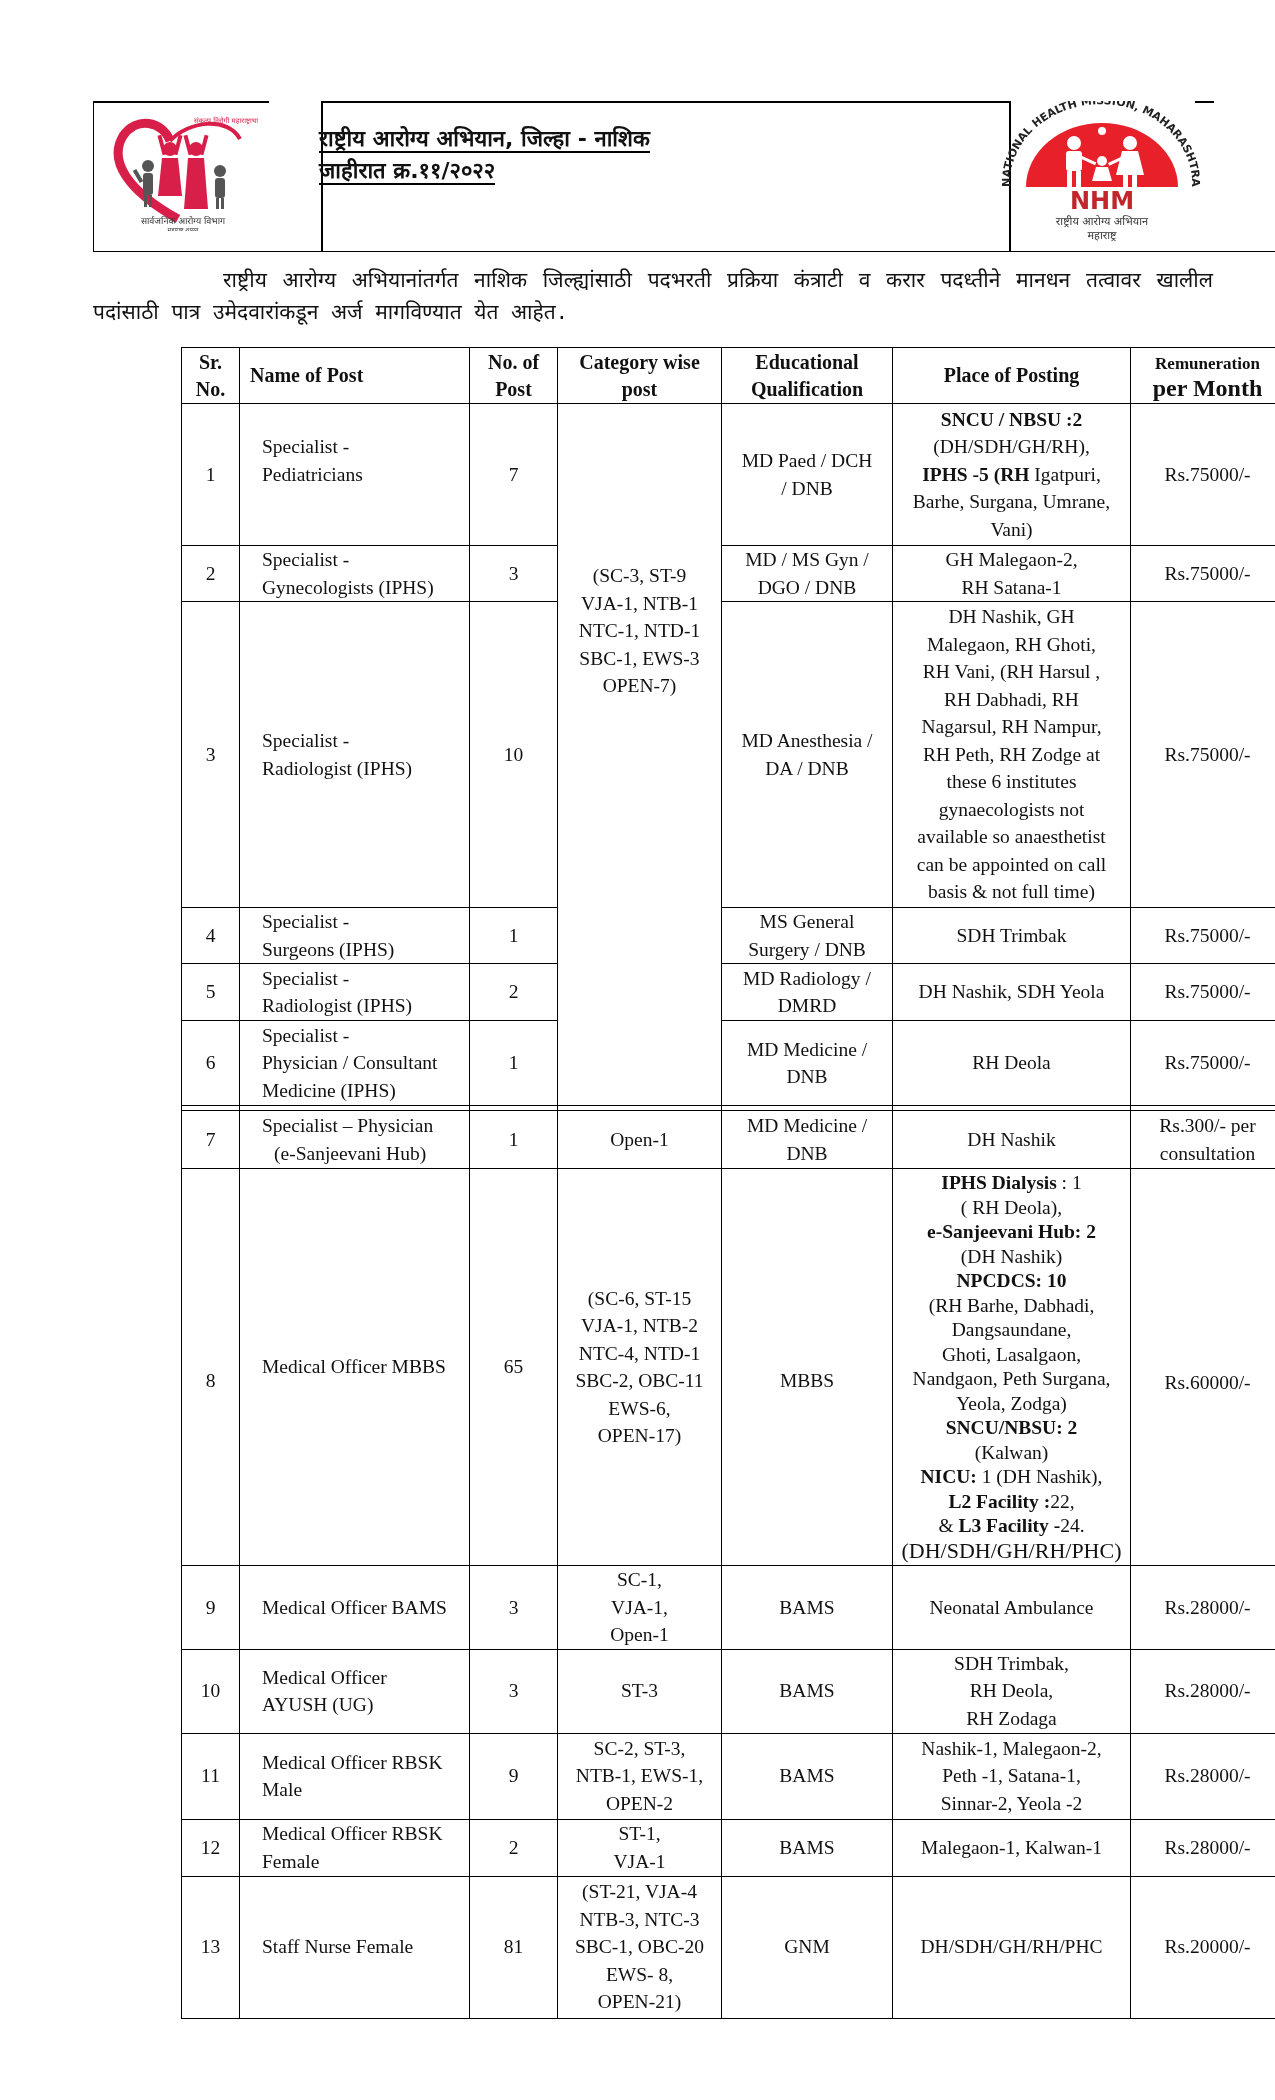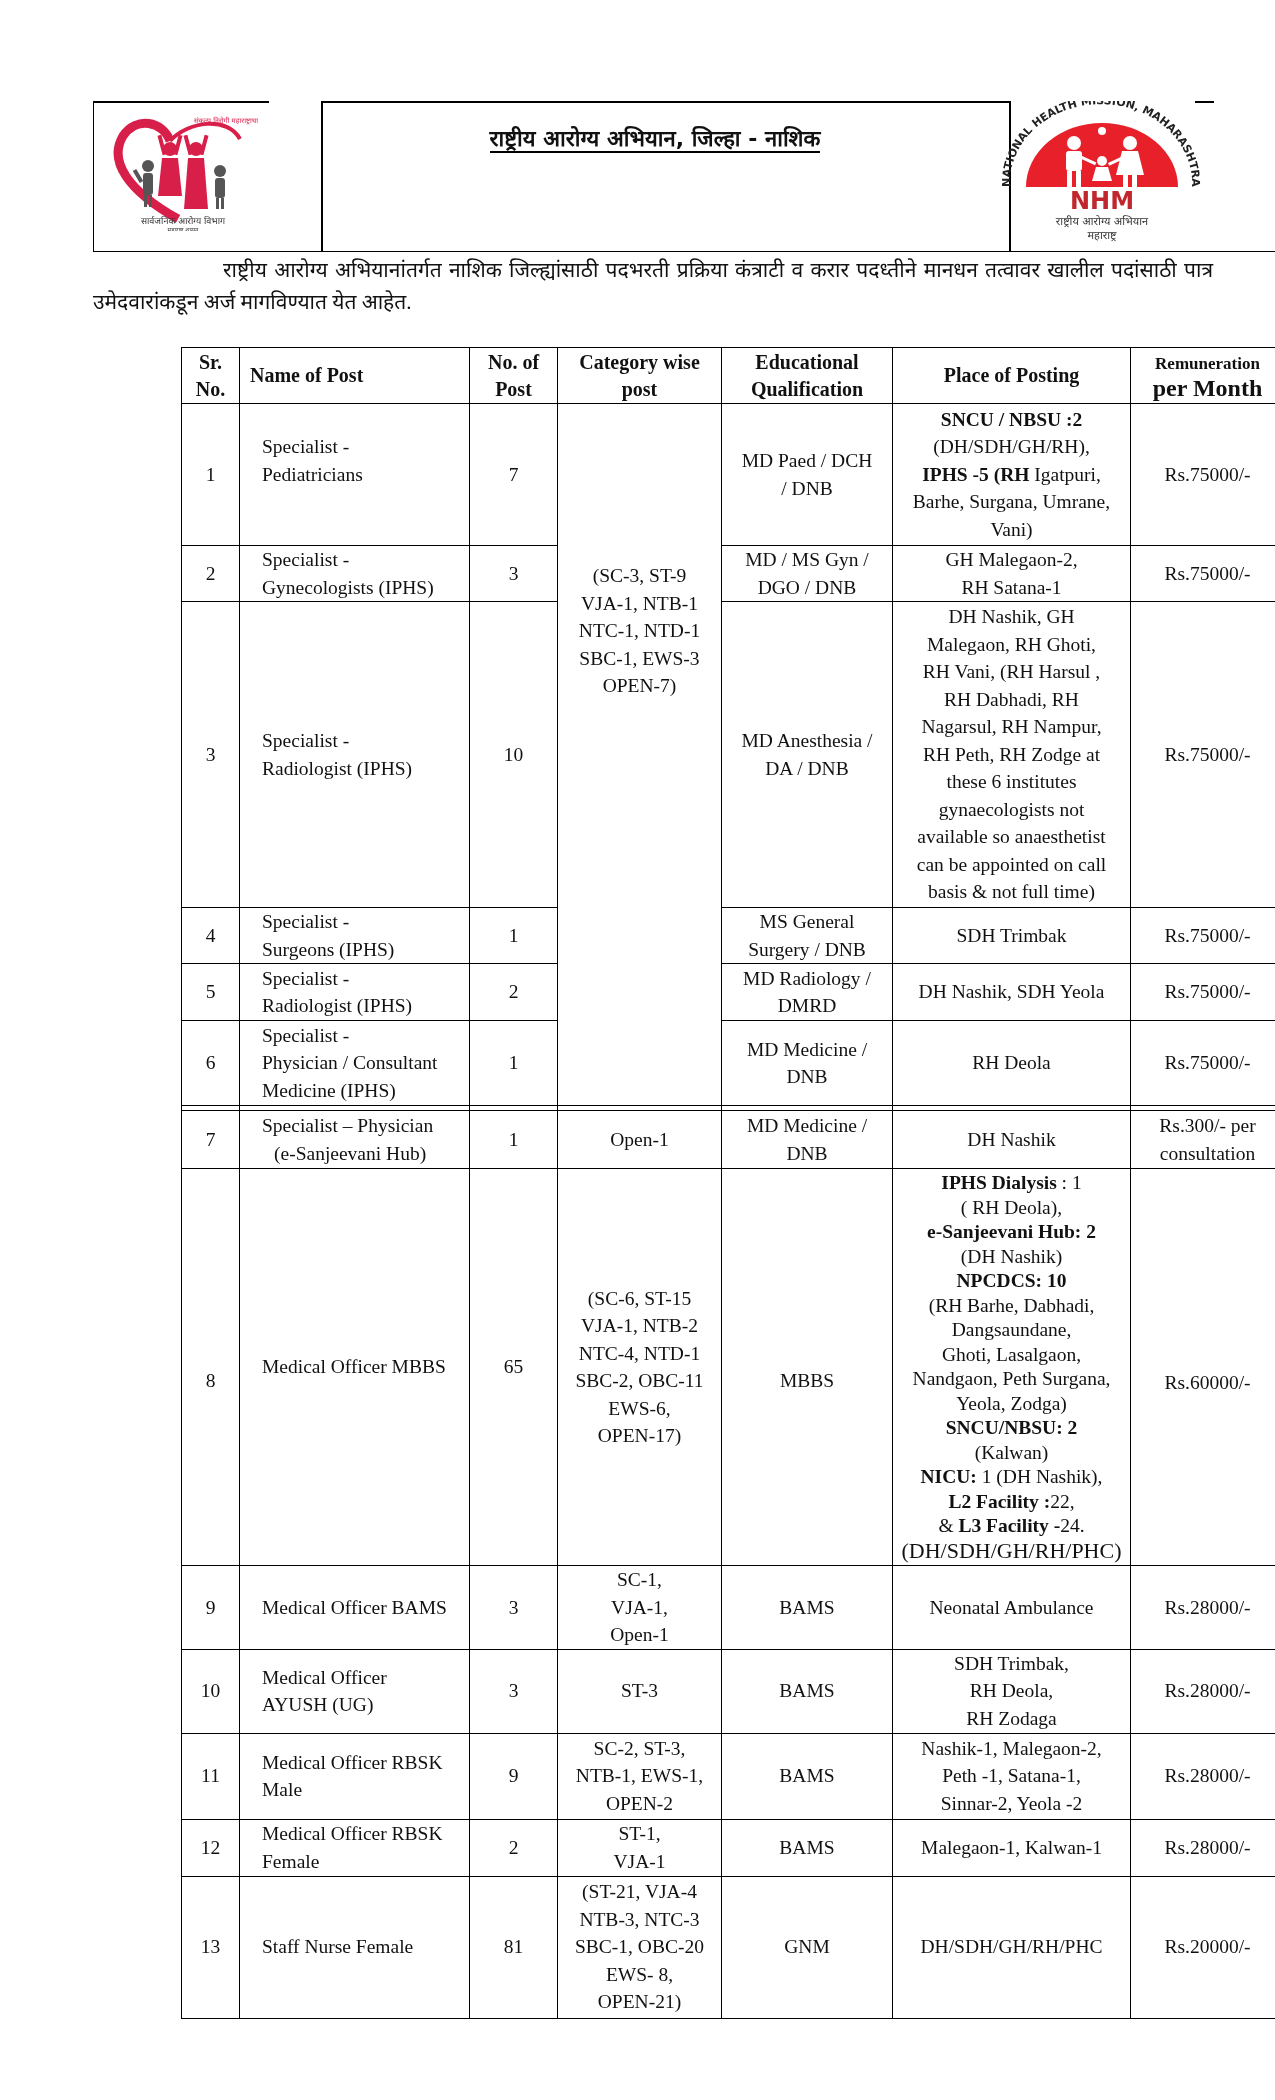--- a/index.html
+++ b/index.html
@@ -4,25 +4,25 @@
 <style>
   html, body { margin: 0; padding: 0; background: #ffffff; }
   body { width: 1275px; height: 2100px; position: relative; font-family: "Liberation Serif", "DejaVu Serif", serif; color: #111; overflow: hidden; }
 
   
   .hdr { position: absolute; left: 93px; top: 101px; width: 1191px; height: 151px; border-bottom: 1.5px solid #000; border-left: 1.5px solid #000; border-right: 1.5px solid #000; box-sizing: border-box; }
   .hdr-topline { position: absolute; top: 101px; height: 1.5px; background: #000; }
   .hdr .divider { position: absolute; top: 0; bottom: 0; width: 1.5px; background: #000; }
   .logo-left { position: absolute; left: 14px; top: 10px; width: 150px; height: 120px; }
   .logo-right { position: absolute; left: 898px; top: 0px; width: 215px; height: 140px; }
-  .hdr-title { position: absolute; left: 225px; width: 672px; top: 22px; text-align: center; font-family: "DejaVu Sans", sans-serif; font-weight: bold; }
+  .hdr-title { position: absolute; left: 225px; width: 672px; top: 22px; font-family: "DejaVu Sans", sans-serif; font-weight: bold; }
   .hdr-title div { display: block; margin: 0 auto; font-size: 22px; line-height: 32px; }
   .hdr-title span { border-bottom: 2px solid #000; padding-bottom: 0px; }
 
-  .intro { position: absolute; left: 93px; top: 254px; width: 1120px; font-family: Liberation Serif, serif; font-size: 21px; line-height: 32px; text-align: justify; }
+  .intro { position: absolute; left: 93px; top: 266px; width: 1120px; font-family: Liberation Mono, monospace; font-size: 21px; line-height: 32px; text-align: justify; }
   .intro .indent { display: inline-block; width: 130px; }
 
   
   table.posts { position: absolute; left: 136px; top: 347px; border-collapse: collapse; table-layout: fixed; width: 1103px; font-size: 19.5px; line-height: 27.5px; margin-left: 45px; }
   table.posts th, table.posts td { border: 1.5px solid #000; padding: 0 6px; vertical-align: middle; text-align: center; }
   table.posts th { font-weight: bold; font-size: 20px; line-height: 27px; }
   table.posts th.rem { font-size: 17px; line-height: 25px; }
   table.posts th.name { text-align: left; padding-left: 10px; }
   table.posts td.name { text-align: left; padding-left: 22px; }
   table.posts td.name.indent2 .l2 { padding-left: 12px; }
@@ -69,20 +69,21 @@
         <rect x="94" y="24" width="4" height="20" transform="rotate(15 96 34)"></rect>
       </g>
       <text x="118" y="12" font-size="7" fill="#d81f4a" font-family="DejaVu Sans, sans-serif" text-anchor="middle">संकल्प निरोगी महाराष्ट्राचा</text>
       <text x="75" y="113" font-size="9" fill="#333" font-family="DejaVu Sans, sans-serif" text-anchor="middle">सार्वजनिक आरोग्य विभाग</text>
       <text x="75" y="121" font-size="6" fill="#333" font-family="DejaVu Sans, sans-serif" text-anchor="middle">महाराष्ट्र शासन</text>
     </svg>
   </div>
 
   <div class="hdr-title">
     <div><span>राष्ट्रीय आरोग्य अभियान, जिल्हा - नाशिक</span></div>
+    <div><span>जाहीरात क्र.११/२०२२</span></div>
   </div>
 
   <div class="logo-right">
     <svg width="215" height="145" viewBox="0 0 215 145">
       <defs>
         <path id="arcpath" d="M18 82 A 90 78 0 0 1 200 82"></path>
       </defs>
       <text font-size="11" font-weight="bold" font-family="DejaVu Sans, sans-serif" fill="#222">
         <textPath href="#arcpath" startOffset="50%" text-anchor="middle">NATIONAL HEALTH MISSION, MAHARASHTRA</textPath>
       </text>

